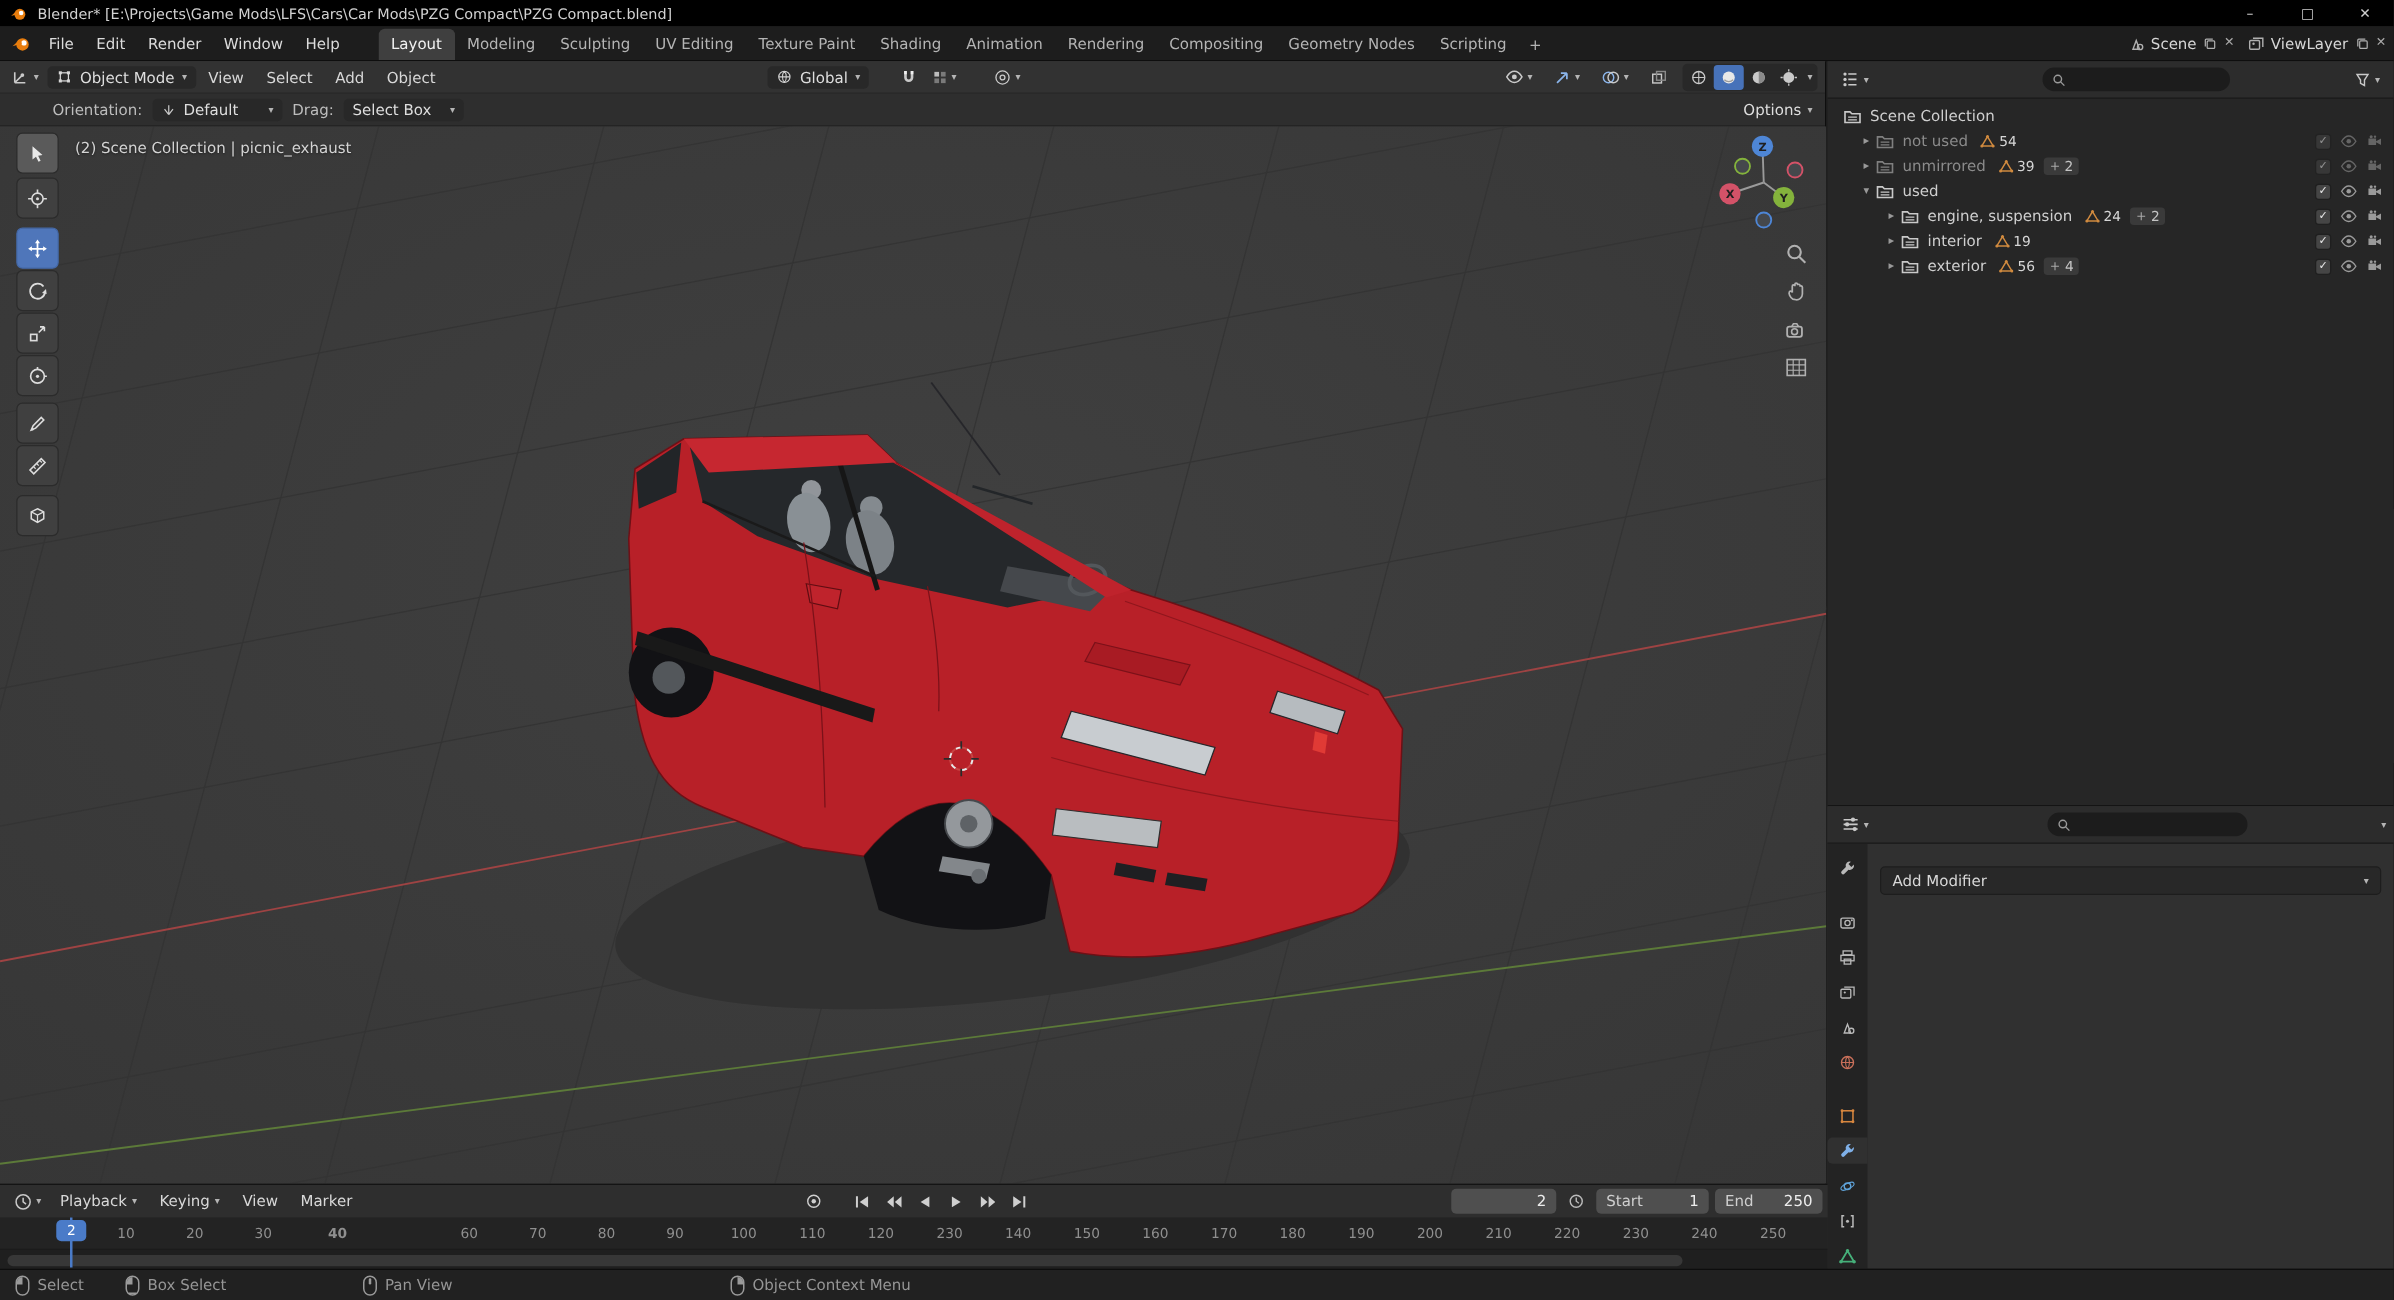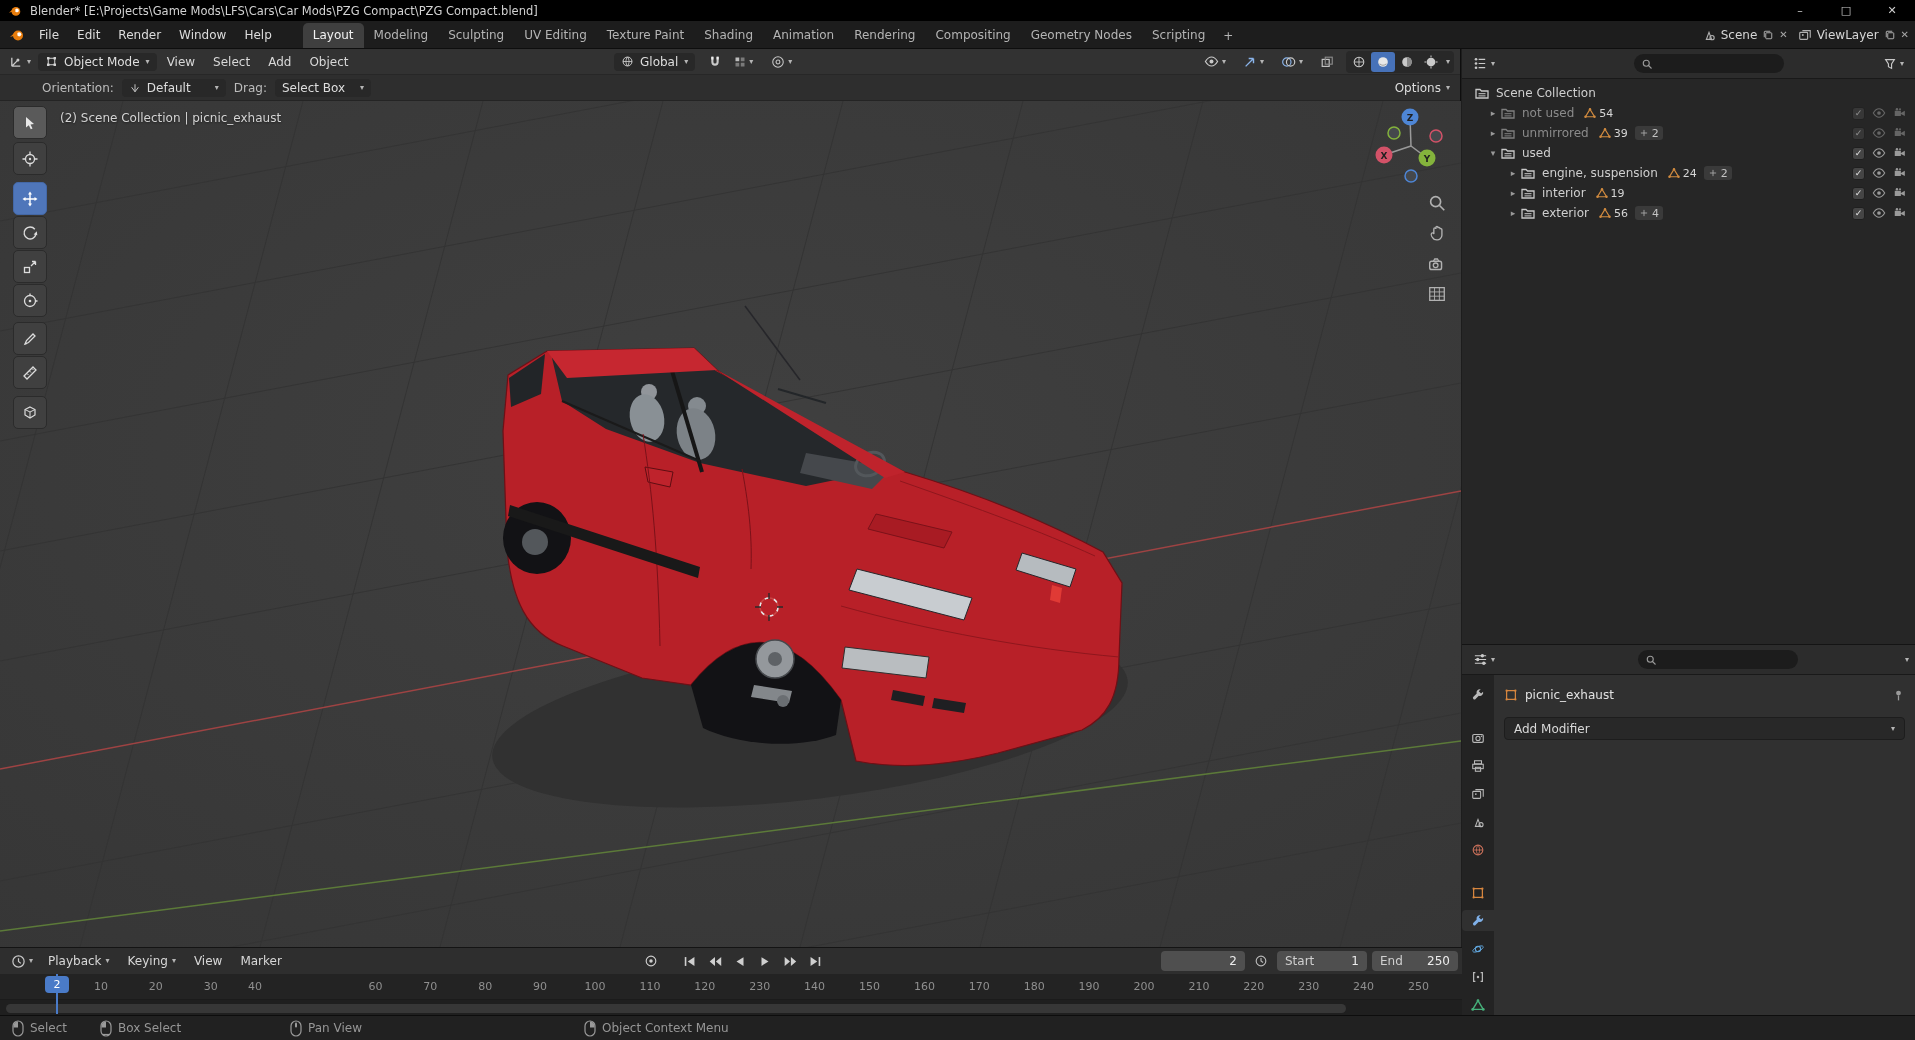--- a/index.html
+++ b/index.html
@@ -25,21 +25,21 @@
 .tbw{display:flex;align-items:center;gap:5px;color:#d6d6d6}
 .sicon{opacity:.85}
 .xsm{font-size:10px;color:#a9a9a9}
 
 .vp{position:absolute;left:0;top:49px;width:1461px;height:898px;background:#3b3b3b;border-right:1px solid #0e0e0e}
 .vph{position:relative;height:26px;background:#323232;border-bottom:1px solid #272727;display:flex;align-items:center;padding:0 4px;gap:2px;z-index:6}
 .vpt{position:relative;height:26px;background:#2e2e2e;border-bottom:1px solid #242424;display:flex;align-items:center;padding:0 10px;gap:8px;z-index:6}
 .hbtn{display:flex;align-items:center;gap:3px;padding:2px 5px;border-radius:4px;color:#d8d8d8}
 .dd{background:#282828;border-radius:4px;padding:2px 7px;display:flex;gap:6px;align-items:center;color:#dedede;white-space:nowrap}
 .vmenu{padding:2px 8px;color:#d8d8d8}
-.vph-mid{position:absolute;left:614px;display:flex;gap:8px;align-items:center}
+.vph-mid{position:absolute;left:614px;display:flex;gap:20px;align-items:center}
 .vph-right{position:absolute;right:6px;display:flex;align-items:center;gap:7px}
 .icg{display:flex;align-items:center;gap:2px}
 .seg{display:flex;background:#282828;border-radius:4px;padding:1px;align-items:center}
 .sbtn{width:24px;height:20px;display:flex;align-items:center;justify-content:center;border-radius:3px}
 .sbtn.active{background:#4772b9}
 .lbl{color:#bdbdbd;white-space:nowrap}
 .opt-right{position:absolute;right:10px;display:flex;gap:5px;align-items:center;color:#dedede}
 .vpcanvas{position:absolute;left:0;top:52px;width:1461px;height:846px}
 .vpinfo{position:absolute;left:60px;top:62px;color:#d4d4d4;font-size:12px;z-index:5;text-shadow:0 1px 2px rgba(0,0,0,.45)}
 .tool{position:absolute;left:13px;width:34px;height:33px;border-radius:5px;background:#404040;border:1px solid #2b2b2b;display:flex;align-items:center;justify-content:center;z-index:5}
@@ -782,34 +782,20 @@
             <circle cx="8" cy="8" r="1.4" fill="#b9b9b9"></circle>
           </svg>
       </div>
       <div class="ptab">
         <svg width="14" height="14" style="color:#46b07a">
             <use href="#i-tri"></use>
           </svg>
       </div>
     </div>
     <div class="pr-main">
-      <div class="crumb">
-        <svg width="14" height="14" viewBox="0 0 16 16">
-            <rect x="3" y="3" width="10" height="10" fill="none" stroke="#d8873f" stroke-width="1.4"></rect>
-            <circle cx="3" cy="3" r="1.3" fill="#d8873f"></circle>
-            <circle cx="13" cy="3" r="1.3" fill="#d8873f"></circle>
-            <circle cx="3" cy="13" r="1.3" fill="#d8873f"></circle>
-            <circle cx="13" cy="13" r="1.3" fill="#d8873f"></circle>
-          </svg>
-        <span>picnic_exhaust</span>
-        <svg class="ml-auto" width="13" height="13" viewBox="0 0 16 16">
-            <circle cx="8" cy="5" r="3" fill="#9a9a9a"></circle>
-            <path d="M8,8v6" stroke="#9a9a9a" stroke-width="1.6"></path>
-          </svg>
-      </div>
       <div class="addmod">
         <span>Add Modifier</span>
         <span class="chev ml-auto">▾</span>
       </div>
     </div>
   </div>
 
   <div class="timeline">
     <div class="tl-header">
       <div class="hbtn">
@@ -890,21 +876,21 @@
         <div class="field f-end">
           <span class="flabel">End</span>
           <span>250</span>
         </div>
       </div>
     </div>
     <div class="tl-ruler">
         <span class="tick" style="left: 100.9px;">10</span>
         <span class="tick" style="left: 155.8px;">20</span>
         <span class="tick" style="left: 210.7px;">30</span>
-        <span class="tick" style="left: 255px;">40</span>
+        <span class="tick" style="left: 270px; font-weight: bold;">40</span>
         <span class="tick" style="left: 320.5px; margin-top: 37px;">50</span>
         <span class="tick" style="left: 375.4px;">60</span>
         <span class="tick" style="left: 430.3px;">70</span>
         <span class="tick" style="left: 485.2px;">80</span>
         <span class="tick" style="left: 540.1px;">90</span>
         <span class="tick" style="left: 595px;">100</span>
         <span class="tick" style="left: 649.9px;">110</span>
         <span class="tick" style="left: 704.8px;">120</span>
         <span class="tick" style="left: 759.7px;">230</span>
         <span class="tick" style="left: 814.6px;">140</span>

